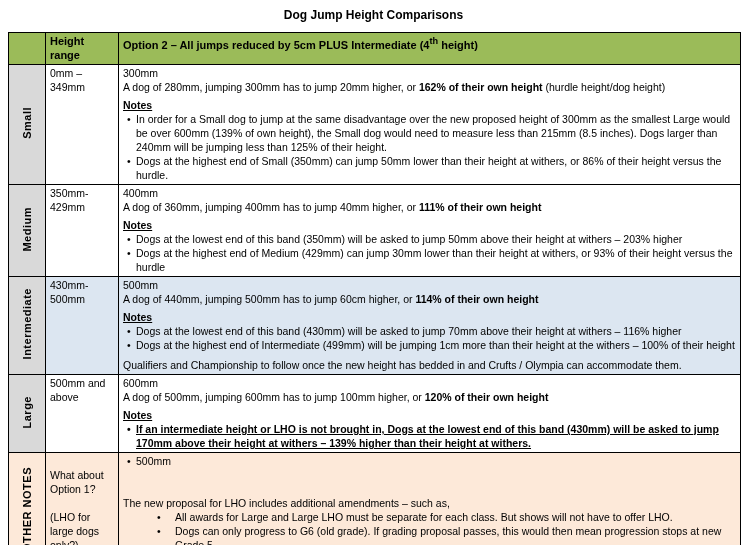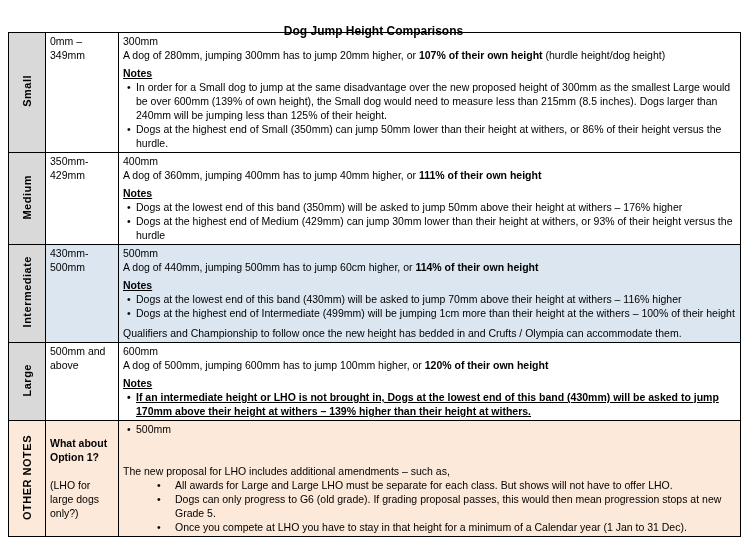--- a/index.html
+++ b/index.html
@@ -11,21 +11,21 @@
   }
   *{box-sizing:border-box;}
   html,body{margin:0;padding:0;}
   body{
     width:747px;height:545px;background:#ffffff;color:#000;
     font-family:"Liberation Sans",sans-serif;
     font-size:10.5px;line-height:14px;
   }
   .page-title{
     text-align:center;font-weight:bold;font-size:12px;
-    padding-top:24px;height:32px;
+    padding-top:8px;height:32px;
   }
   table.cmp{
     border-collapse:collapse;table-layout:fixed;
     margin-left:8px;width:732px;
   }
   table.cmp td{
     border:1px solid var(--border-black);
     vertical-align:top;padding:1px 4px 2px 4px;
   }
   tr.r-header{height:30px;}
@@ -63,21 +63,21 @@
   }
   .bullet{
     position:relative;padding-left:13px;
   }
   .bullet::before{
     content:"\2022";position:absolute;left:4px;top:0;
   }
   .bold-note{font-weight:bold;text-decoration:underline;}
   .cell-footer{margin-top:6px;}
 
-  .q-title{font-weight:bold;}
+  .q-title{font-weight:normal;}
   .sub-paragraph{margin-top:28px;}
   .sub-bullet{
     position:relative;padding-left:52px;
   }
   .sub-bullet::before{
     content:"\2022";position:absolute;left:34px;top:0;
   }
 </style>
 </head>
 <body>
@@ -85,43 +85,48 @@
 <div class="page-title">Dog Jump Height Comparisons</div>
 
 <table class="cmp">
   <colgroup>
       <col class="col-label">
       <col class="col-range">
       <col class="col-content">
     </colgroup>
 
   <tbody>
+      <tr class="r-header">
+    <td></td>
+    <td>Height range</td>
+    <td><span>Option 2 – All jumps reduced by 5cm PLUS Intermediate (4</span><sup>th</sup><span> height)</span></td>
+  </tr>
 
   <tr class="r-small">
     <td class="label-cell"><span class="vert">Small</span></td>
     <td class="range-cell">0mm –
 349mm</td>
     <td class="content-cell">
       <div class="jump-height">300mm</div>
-      <div class="intro"><span>A dog of 280mm, jumping 300mm has to jump 20mm higher, or </span><strong>107% of their own height</strong><span> (hurdle height/dog height)</span></div>
+      <div class="intro"><span>A dog of 280mm, jumping 300mm has to jump 20mm higher, or </span><strong>162% of their own height</strong><span> (hurdle height/dog height)</span></div>
       <div class="notes-label">Notes</div>
       <div class="bullet">In order for a Small dog to jump at the same disadvantage over the new proposed height of 300mm as the smallest Large would be over 600mm (139% of own height), the Small dog would need to measure less than 215mm (8.5 inches).  Dogs larger than 240mm will be jumping less than 125% of their height.</div>
       <div class="bullet">Dogs at the highest end of Small (350mm) can jump 50mm lower than their height at withers, or 86% of their height versus the hurdle.</div>
     </td>
   </tr>
 
   <tr class="r-medium">
     <td class="label-cell"><span class="vert">Medium</span></td>
     <td class="range-cell">350mm-
 429mm</td>
     <td class="content-cell">
       <div class="jump-height">400mm</div>
       <div class="intro"><span>A dog of 360mm, jumping 400mm has to jump 40mm higher, or </span><strong>111% of their own height</strong><span></span></div>
       <div class="notes-label">Notes</div>
-      <div class="bullet">Dogs at the lowest end of this band (350mm) will be asked to jump 50mm above their height at withers – 176% higher</div>
+      <div class="bullet">Dogs at the lowest end of this band (350mm) will be asked to jump 50mm above their height at withers – 203% higher</div>
       <div class="bullet">Dogs at the highest end of Medium (429mm) can jump 30mm lower than their height at withers, or 93% of their  height versus the hurdle</div>
     </td>
   </tr>
 
   <tr class="r-intermediate">
     <td class="label-cell"><span class="vert">Intermediate</span></td>
     <td class="range-cell bg-blue">430mm-
 500mm</td>
     <td class="content-cell bg-blue">
       <div class="jump-height">500mm</div>

